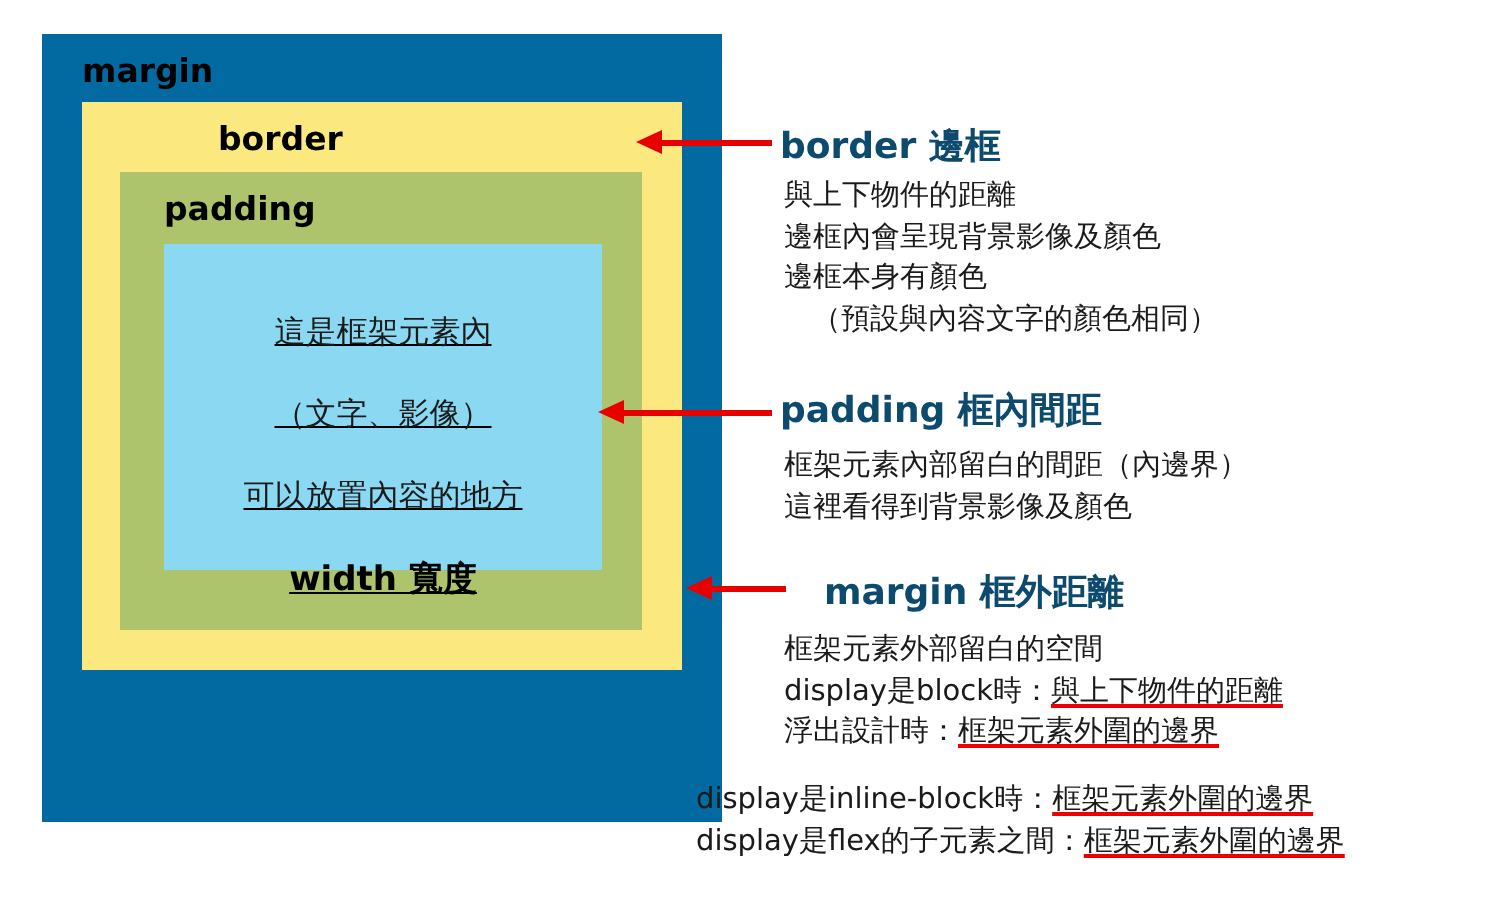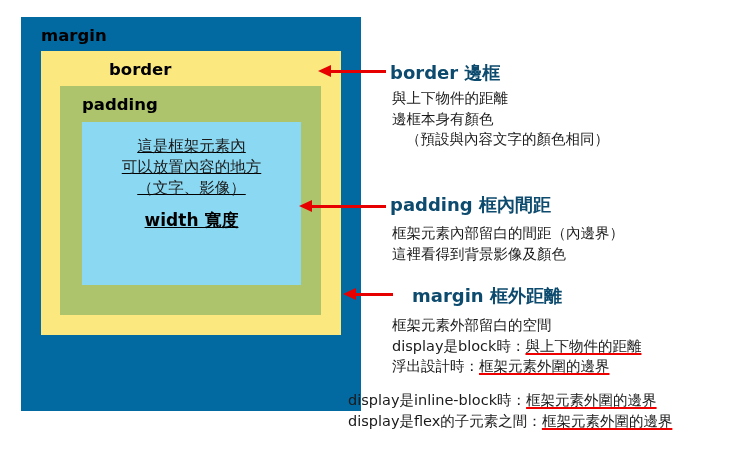--- a/index.html
+++ b/index.html
@@ -81,20 +81,21 @@
   #label-margin  { left: 20px; top: 9px; }
   #label-border  { left: 20px; top: 9px; margin-left: 48px; }
   #label-padding { left: 22px; top: 9px; }
 
   .content-line {
     font-size: 15.5px;
     line-height: 21px;
     color: #1a1a1a;
     text-align: center;
     white-space: nowrap;
+    margin-top: 20px;
   }
   .content-line.bold {
     font-weight: bold;
     font-size: 17px;
     line-height: 22px;
     color: #000;
   }
   #content-gap { height: 10px; }
 
   
@@ -168,22 +169,22 @@
     <span class="box-label" id="label-margin">margin</span>
 
     <div id="border-box" class="boxlayer">
       <span class="box-label" id="label-border">border</span>
 
       <div id="padding-box" class="boxlayer">
         <span class="box-label" id="label-padding">padding</span>
 
         <div id="content-box" class="boxlayer">
           <div class="content-line">這是框架元素內</div>
+          <div class="content-line">（文字、影像）</div>
           <div class="content-line">可以放置內容的地方</div>
-          <div class="content-line">（文字、影像）</div>
           <div id="content-gap"></div>
           <div class="content-line bold">width 寬度</div>
         </div>
 
       </div>
     </div>
   </div>
 </div>
 
 <div class="arrow" id="arrow-border">
@@ -195,20 +196,21 @@
   <span class="shaft"></span>
 </div>
 <div class="arrow" id="arrow-margin">
   <span class="head"></span>
   <span class="shaft"></span>
 </div>
 
 <div class="annot-heading" id="head-border">border 邊框</div>
 <div class="annot-body" id="body-border">
   <div>與上下物件的距離</div>
+  <div>邊框內會呈現背景影像及顏色</div>
   <div>邊框本身有顏色</div>
   <div><span class="ind">（預設與內容文字的顏色相同）</span></div>
 </div>
 
 <div class="annot-heading" id="head-padding">padding 框內間距</div>
 <div class="annot-body" id="body-padding">
   <div>框架元素內部留白的間距（內邊界）</div>
   <div>這裡看得到背景影像及顏色</div>
 </div>
 

